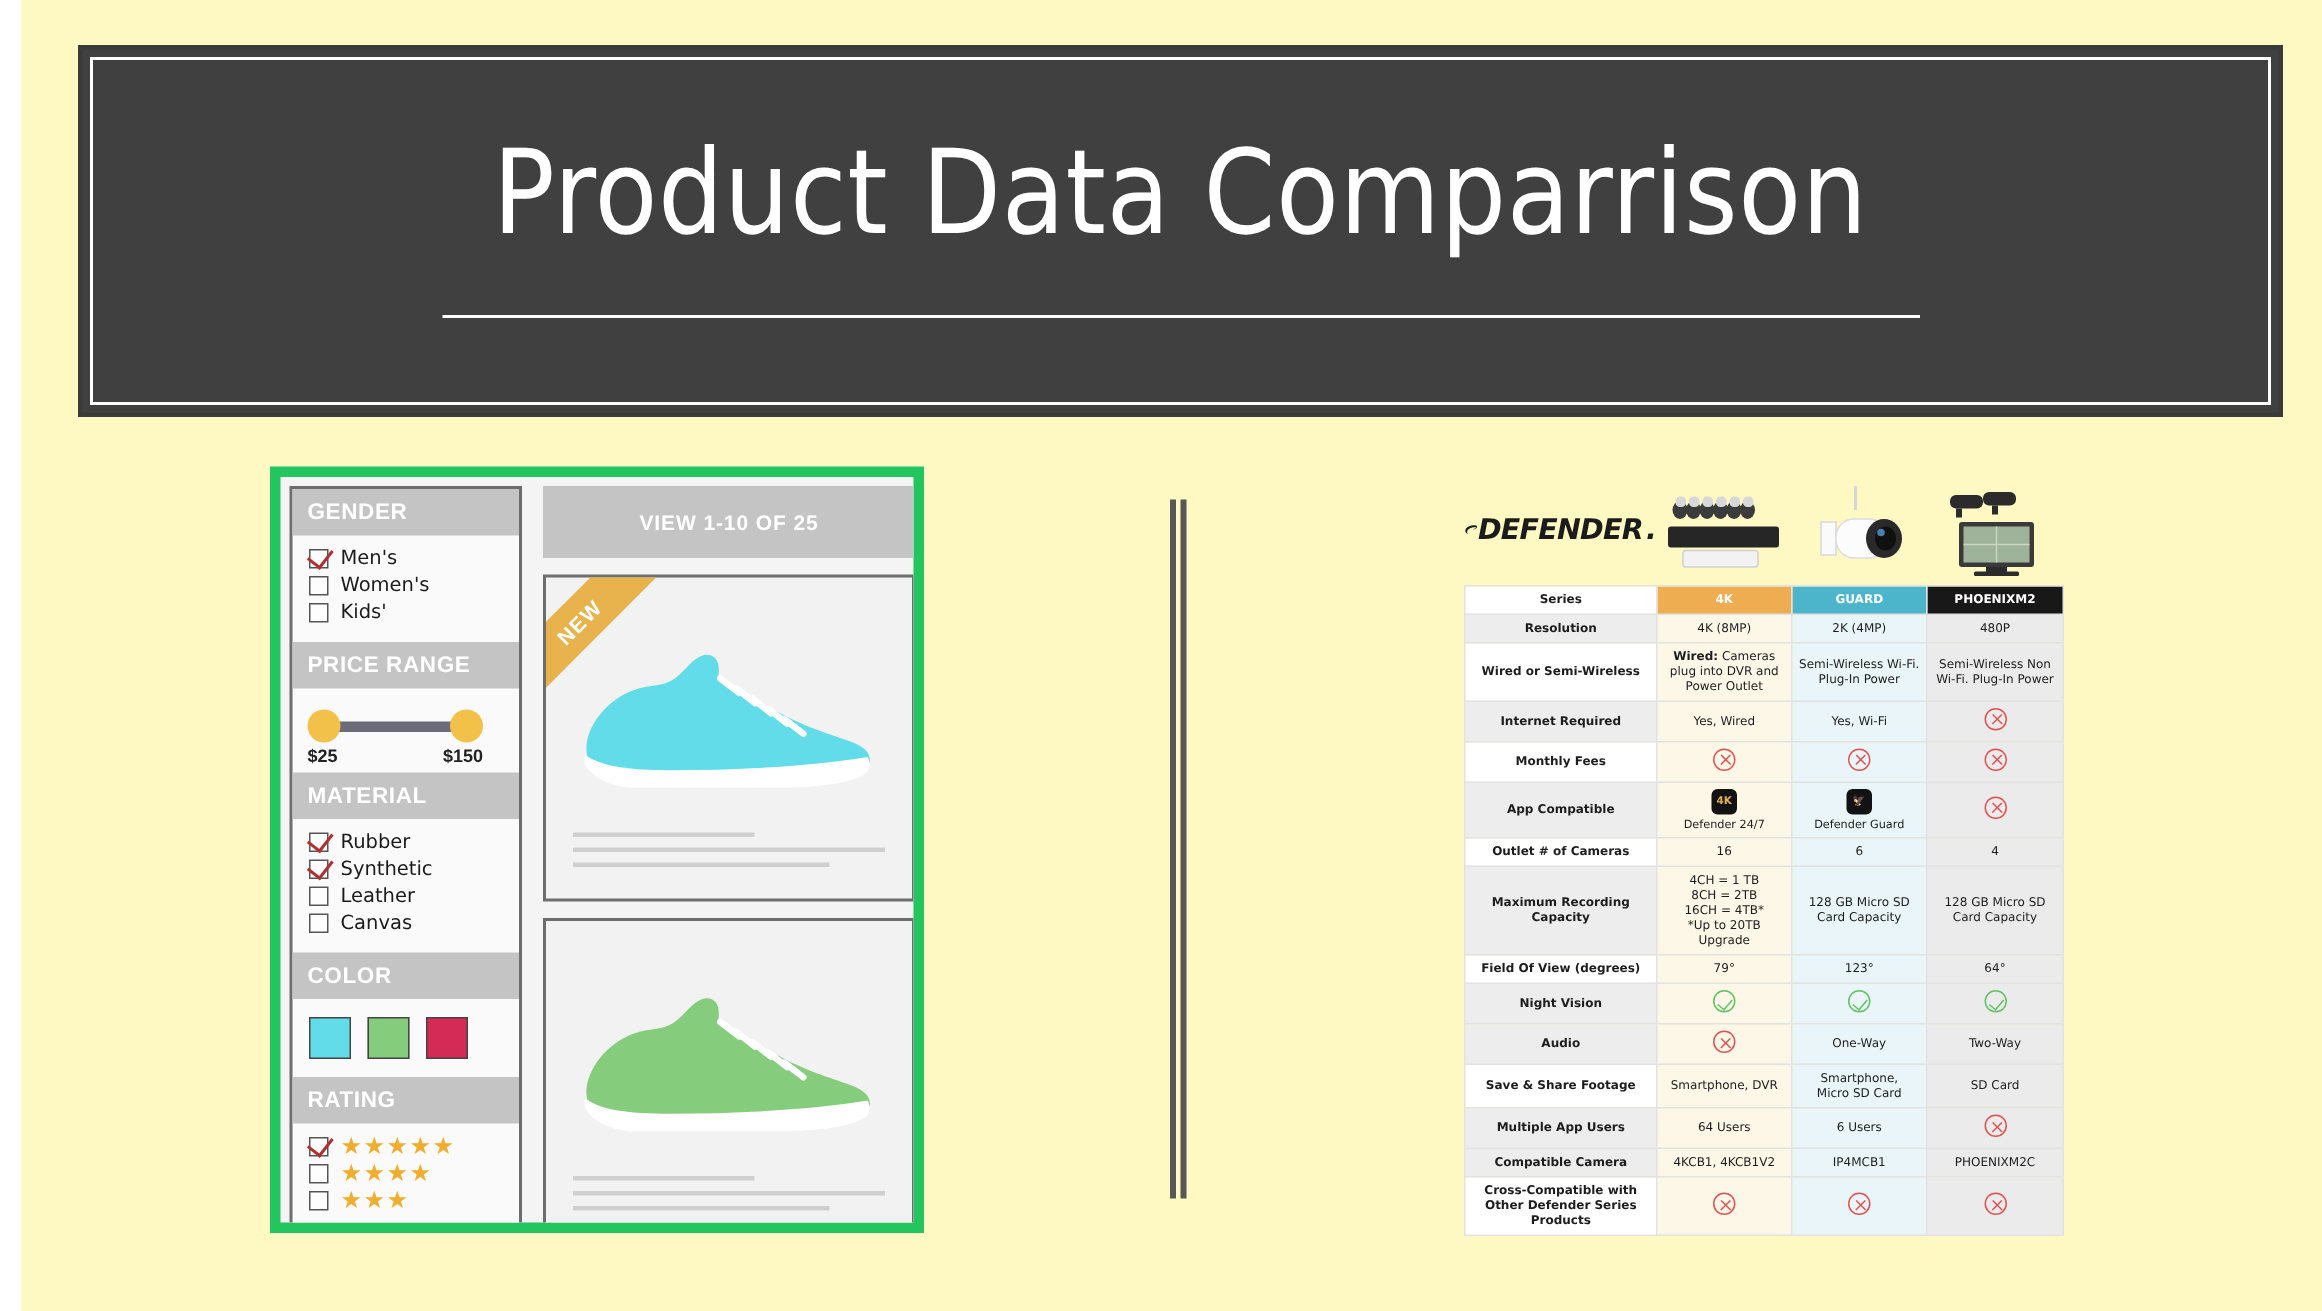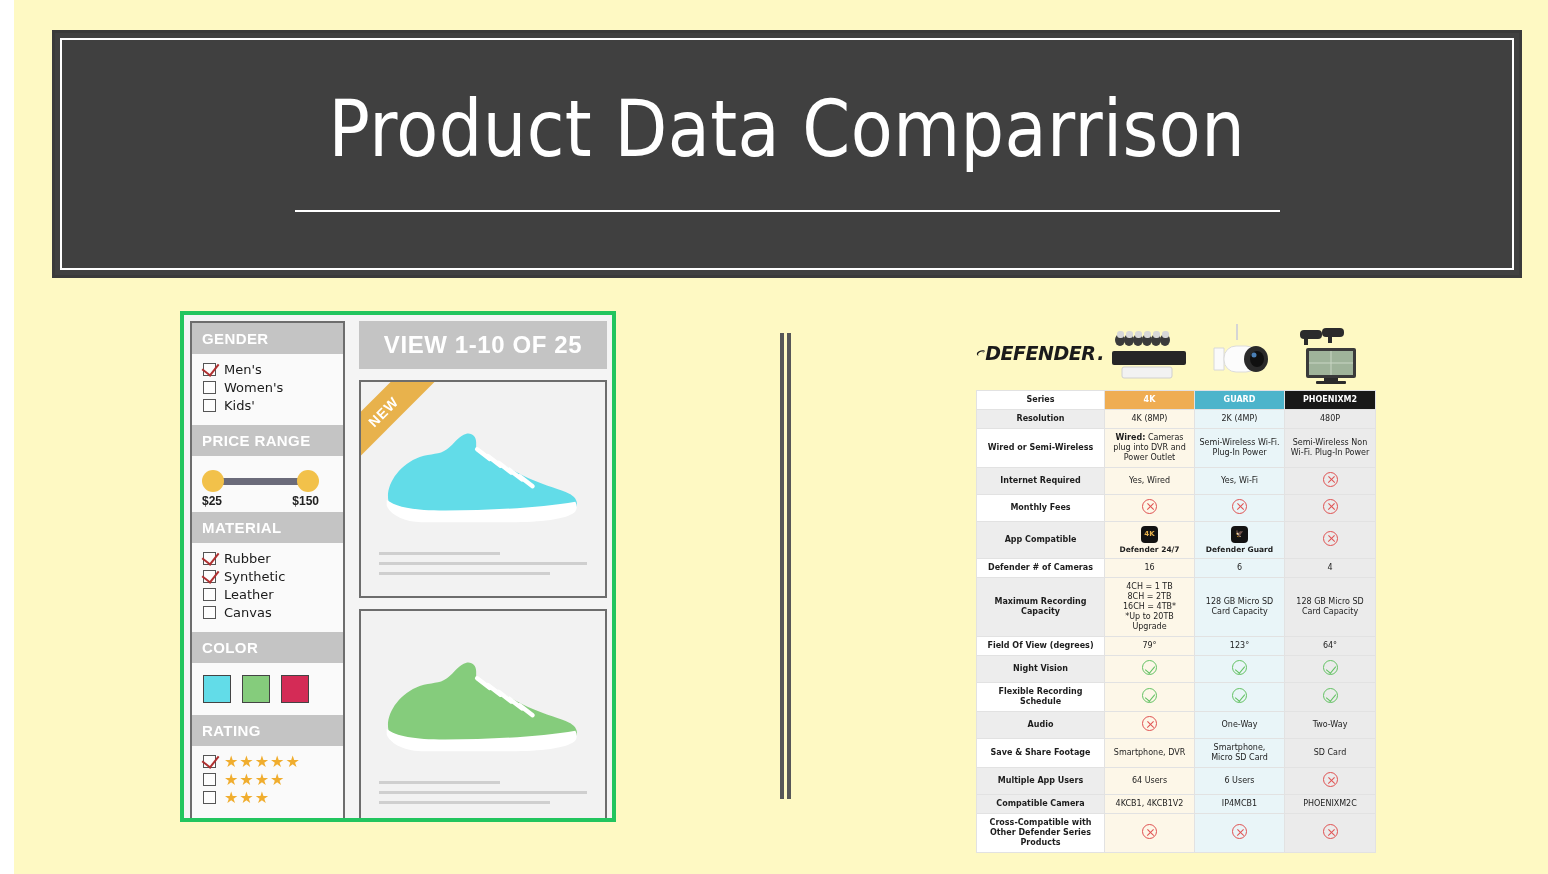--- a/index.html
+++ b/index.html
@@ -46,21 +46,21 @@
   .divider { position: absolute; left: 766px; top: 333px; width: 11px; height: 466px; }
   .divider i { position: absolute; top: 0; width: 4px; height: 100%; background: #575757; }
   .divider i.a { left: 0; }
   .divider i.b { left: 7px; }
 
   
   .left-shot {
     position: absolute; left: 166px; top: 311px;
     width: 436px; height: 511px;
     background: #f4f4f4;
-    border: 4px solid #22c55e;
+    border: 7px solid #22c55e;
     overflow: hidden;
   }
   .filter-panel {
     position: absolute; left: 6px; top: 6px;
     width: 155px; height: 520px;
     background: #fafafa;
     border: 2px solid #6d6d6d;
   }
   .f-head {
     background: #c4c4c4; color: #ffffff;
@@ -97,21 +97,21 @@
   .swatches { display: flex; gap: 11px; padding: 12px 0 12px 11px; }
   .sw { width: 28px; height: 28px; border: 1px solid #444; }
 
   .stars { color: #f0ad2e; font-size: 16px; letter-spacing: 1px; line-height: 15px; }
 
   
   .list-col { position: absolute; left: 175px; top: 6px; width: 248px; }
   .view-bar {
     height: 48px; background: #c4c4c4; color: #fff;
     display: flex; align-items: center; justify-content: center;
-    font-size: 24px; font-weight: bold; letter-spacing: 0.6px;
+    font-size: 14px; font-weight: bold; letter-spacing: 0.6px;
   }
   .prod-card {
     margin-top: 11px; height: 218px; background: #f2f2f2;
     border: 2px solid #6d6d6d; position: relative; overflow: hidden;
   }
   .ribbon {
     position: absolute; left: -36px; top: 14px;
     width: 116px; height: 31px; background: #e8b24c;
     transform: rotate(-45deg);
     display: flex; align-items: center; justify-content: center;
@@ -176,21 +176,21 @@
     content: ""; position: absolute; left: 4px; top: 2.5px;
     width: 5px; height: 8px;
     border-right: 1.4px solid #63c263; border-bottom: 1.4px solid #63c263;
     transform: rotate(40deg);
   }
   .appicon {
     width: 17px; height: 17px; border-radius: 4px; background: #121212;
     display: inline-flex; align-items: center; justify-content: center;
     color: #e8b24c; font-size: 7px; font-weight: bold; margin-bottom: 2px;
   }
-  .app-name { font-size: 7.5px; font-weight: bold; color: #1d1d1d; }
+  .app-name { font-size: 7.5px; font-weight: normal; color: #1d1d1d; }
   b.wired { font-weight: bold; }
 </style>
 </head>
 <body>
 
 <div id="slide">
 
   <div class="title-banner">
     <div class="title-banner-inner">
       <div class="title-text">Product Data Comparrison</div>
@@ -431,21 +431,21 @@
             <td class="vguard"><span class="mark no"></span></td>
             <td class="vphx"><span class="mark no"></span></td>
           </tr>
           <tr class="alt">
             <td class="lbl">App Compatible</td>
             <td class="v4k"><span class="appicon">4K</span><div class="app-name">Defender 24/7</div></td>
             <td class="vguard"><span class="appicon">🦅</span><div class="app-name">Defender Guard</div></td>
             <td class="vphx"><span class="mark no"></span></td>
           </tr>
           <tr>
-            <td class="lbl">Defender # of Cameras</td>
+            <td class="lbl">Outlet # of Cameras</td>
             <td class="v4k">16</td>
             <td class="vguard">6</td>
             <td class="vphx">4</td>
           </tr>
           <tr class="alt">
             <td class="lbl">Maximum Recording Capacity</td>
             <td class="v4k">4CH = 1 TB<br>8CH = 2TB<br>16CH = 4TB*<br>*Up to 20TB Upgrade</td>
             <td class="vguard">128 GB Micro SD Card Capacity</td>
             <td class="vphx">128 GB Micro SD Card Capacity</td>
           </tr>
@@ -454,26 +454,20 @@
             <td class="v4k">79°</td>
             <td class="vguard">123°</td>
             <td class="vphx">64°</td>
           </tr>
           <tr class="alt">
             <td class="lbl">Night Vision</td>
             <td class="v4k"><span class="mark yes"></span></td>
             <td class="vguard"><span class="mark yes"></span></td>
             <td class="vphx"><span class="mark yes"></span></td>
           </tr>
-          <tr>
-            <td class="lbl">Flexible Recording Schedule</td>
-            <td class="v4k"><span class="mark yes"></span></td>
-            <td class="vguard"><span class="mark yes"></span></td>
-            <td class="vphx"><span class="mark yes"></span></td>
-          </tr>
           <tr class="alt">
             <td class="lbl">Audio</td>
             <td class="v4k"><span class="mark no"></span></td>
             <td class="vguard">One-Way</td>
             <td class="vphx">Two-Way</td>
           </tr>
           <tr>
             <td class="lbl">Save &amp; Share Footage</td>
             <td class="v4k">Smartphone, DVR</td>
             <td class="vguard">Smartphone,<br>Micro SD Card</td>

